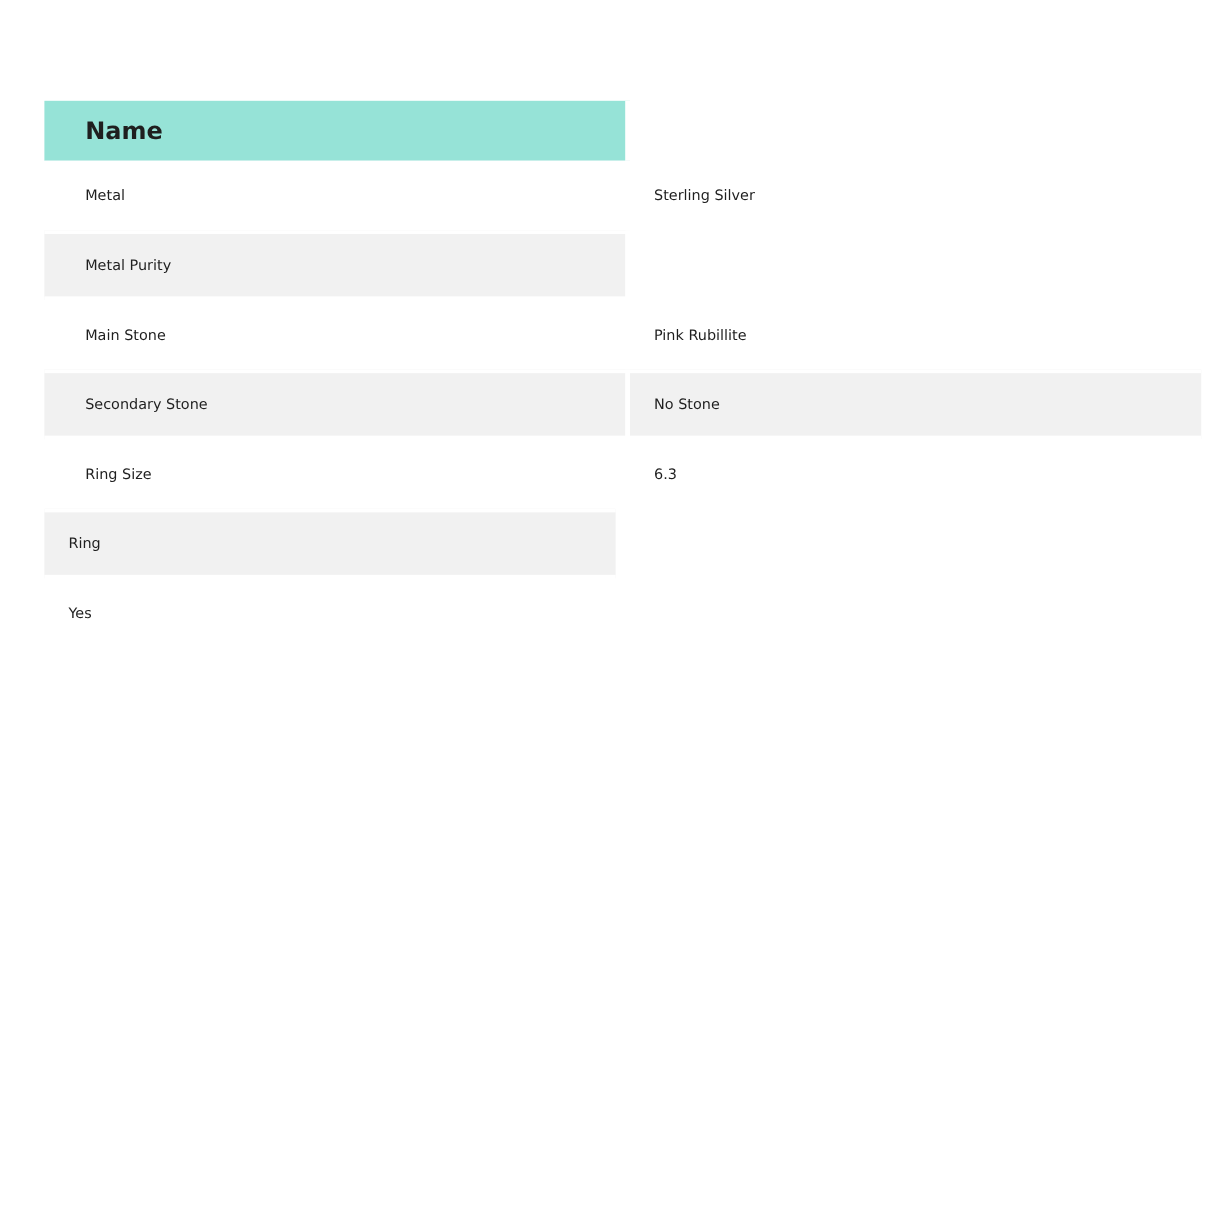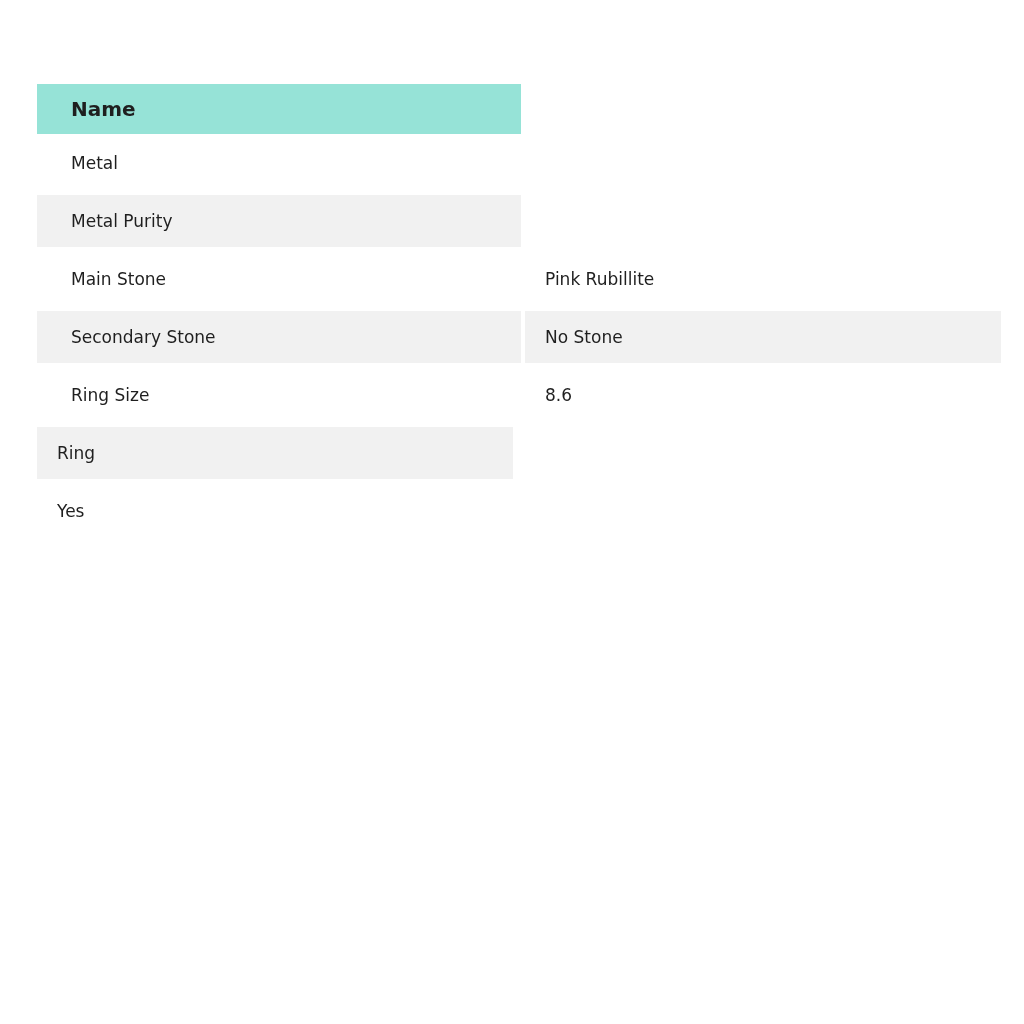--- a/index.html
+++ b/index.html
@@ -21,21 +21,21 @@
     display: flex;
     height: 58px;
   }
   .row.header {
     height: 50px;
   }
   .cell {
     display: flex;
     align-items: center;
     box-sizing: border-box;
-    font-size: 17px;
+    font-size: 12px;
     line-height: 1;
     white-space: nowrap;
     overflow: hidden;
   }
   .cell.name {
     width: 488px;
     padding-left: 34px;
     border-right: 4px solid #ffffff;
   }
   .cell.value {
@@ -62,39 +62,40 @@
 <body style="background: rgb(255, 255, 255);">
 
 <div class="spec-table">
 
   <div class="row header">
     <div class="cell name">Name</div>
   </div>
 
   <div class="row data">
     <div class="cell name">Metal</div>
+    <div class="cell value">Sterling Silver</div>
   </div>
 
   <div class="row data striped">
     <div class="cell name">Metal Purity</div>
   </div>
 
   <div class="row data">
     <div class="cell name">Main Stone</div>
     <div class="cell value">Pink Rubillite</div>
   </div>
 
   <div class="row data striped">
     <div class="cell name">Secondary Stone</div>
     <div class="cell value">No Stone</div>
   </div>
 
   <div class="row data">
     <div class="cell name">Ring Size</div>
-    <div class="cell value">8.6</div>
+    <div class="cell value">6.3</div>
   </div>
 
   <div class="row data striped">
     <div class="cell value">Ring</div>
   </div>
 
   <div class="row data">
     <div class="cell value">Yes</div>
   </div>
 

